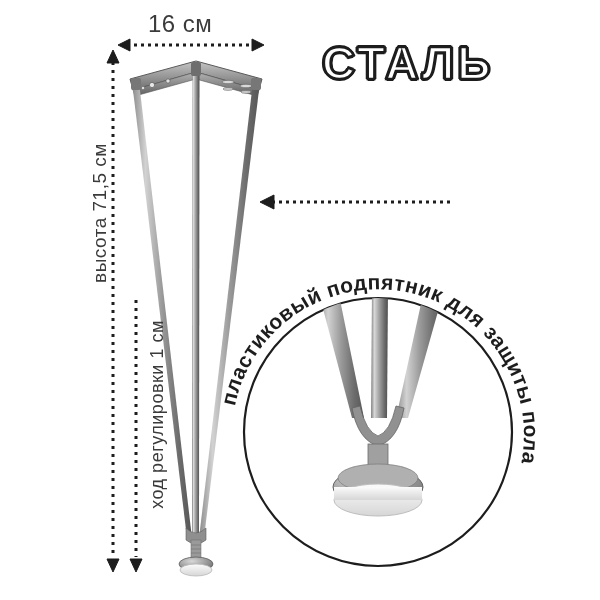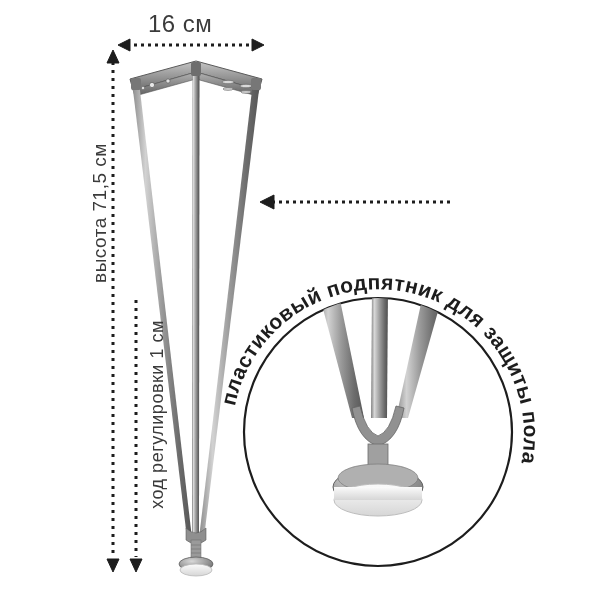--- a/index.html
+++ b/index.html
@@ -204,15 +204,16 @@
       </text>
     </g>
   </svg>
 
   <div class="dim-label" id="label-width">16 см</div>
 
   <div class="dim-label" id="label-height">высота 71,5 см</div>
 
   <div class="dim-label" id="label-adjust">ход регулировки 1 см</div>
 
+  <div id="steel-word">СТАЛЬ</div>
 
 
 </div>
 
 </body></html>

